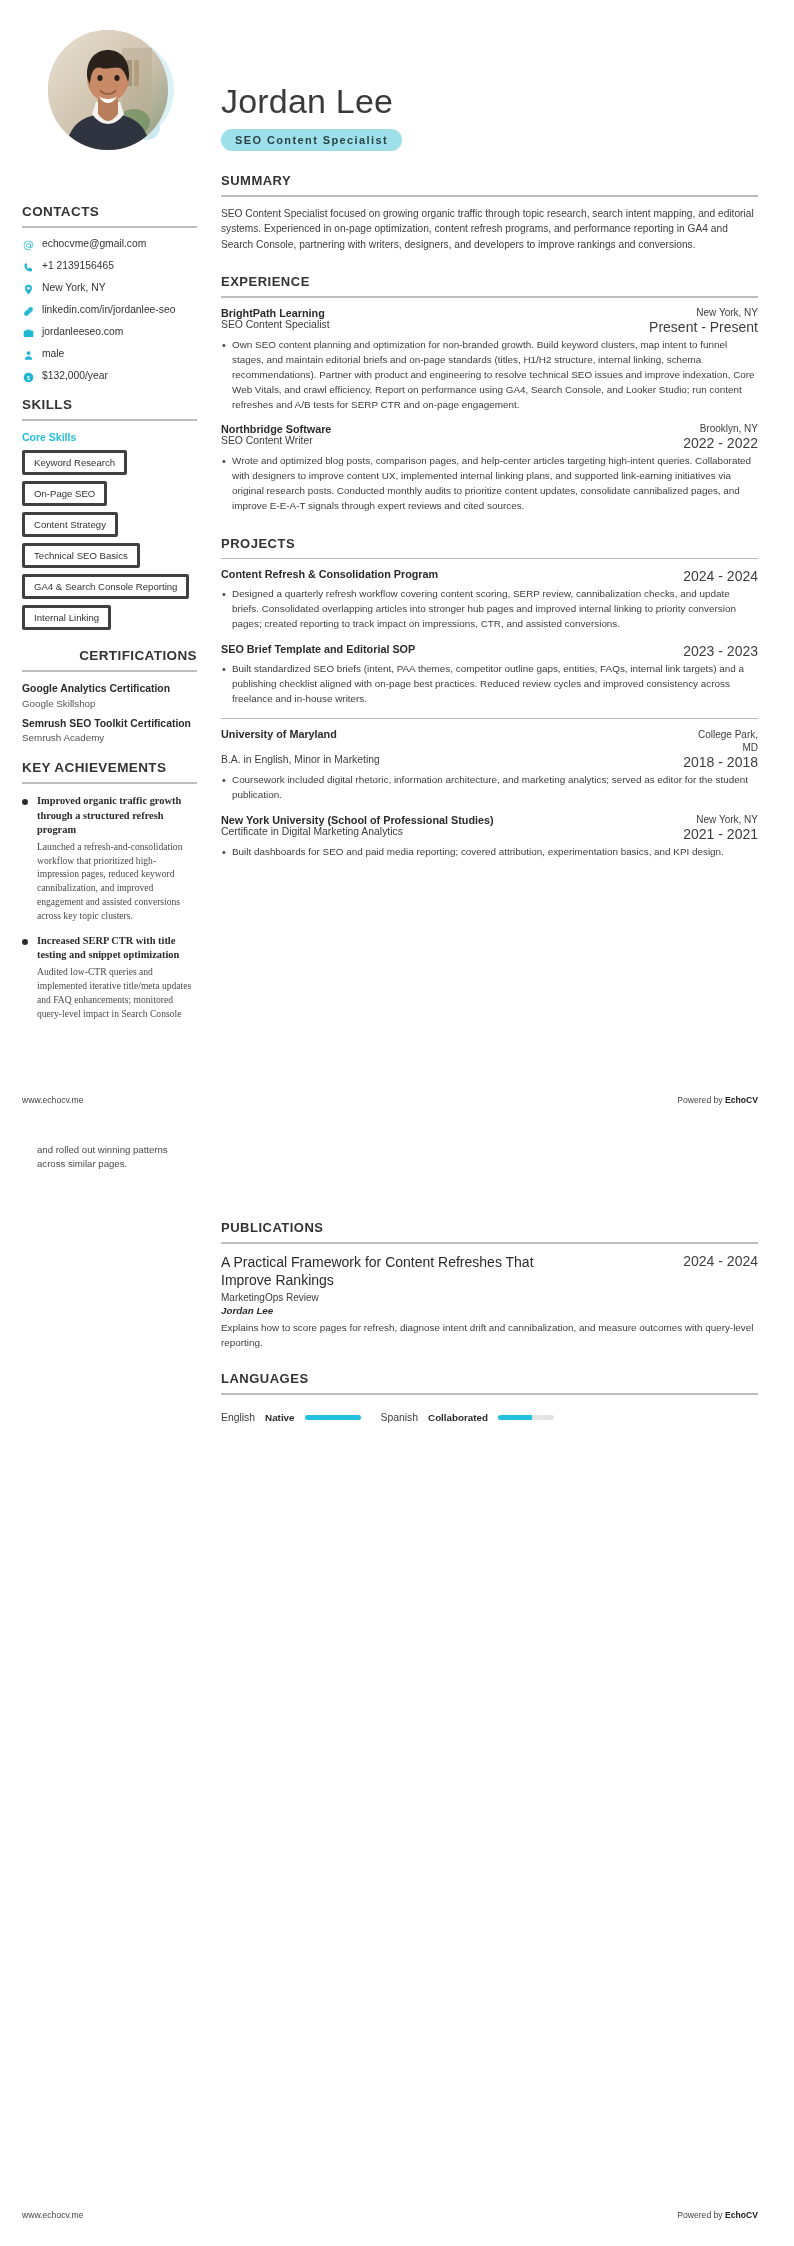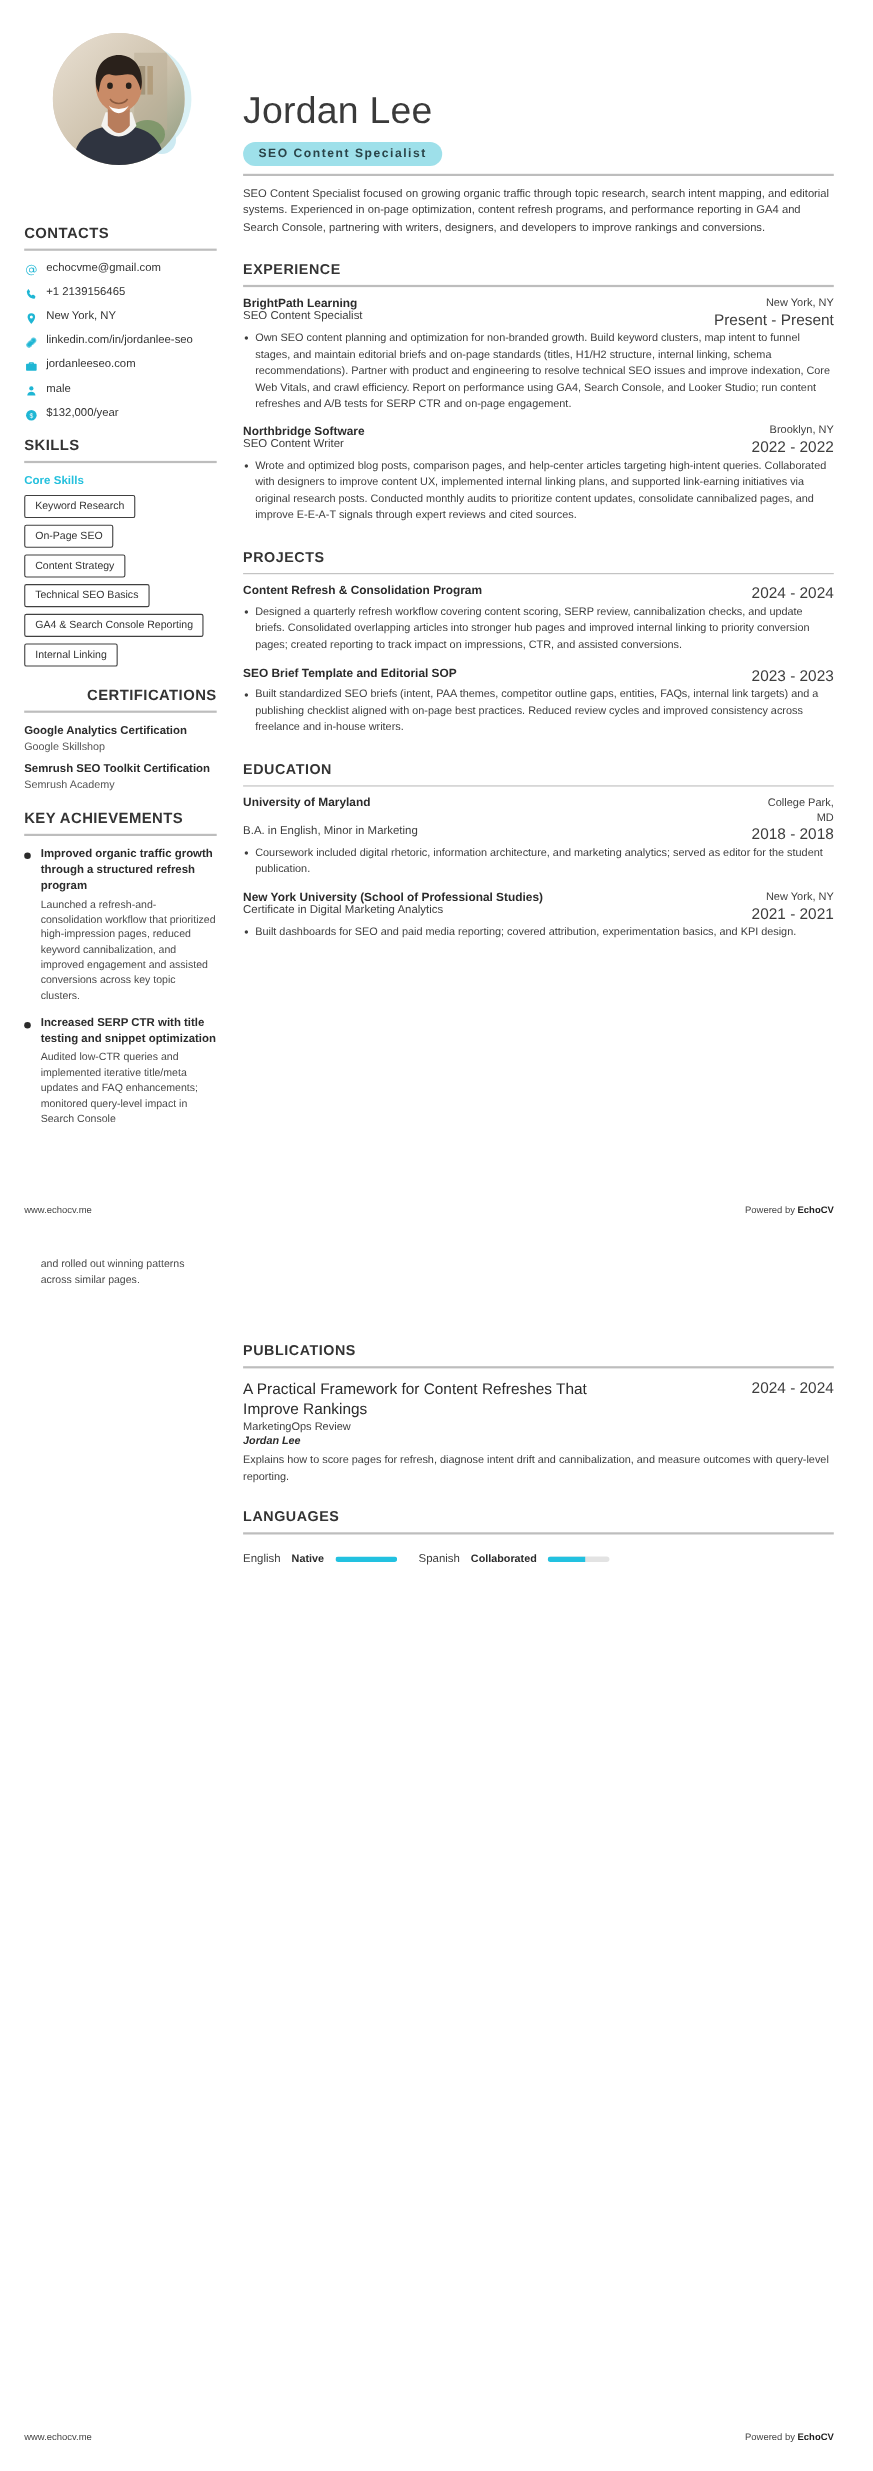--- a/index.html
+++ b/index.html
@@ -98,37 +98,38 @@
   .contact-item .ico svg { width: 11px; height: 11px; fill:#1fb6d4; }
 
   .subhead {
     font-size: 10.5px;
     font-weight: 700;
     color: #25c0dd;
     margin: 2px 0 7px 0;
   }
   .chips { display: flex; flex-wrap: wrap; gap: 6px; }
   .chip {
-    border: 1px solid #404040;
+    border: 3px solid #404040;
     border-radius: 2px;
     padding: 4px 9px;
     font-size: 9.6px;
     color: #333;
     white-space: nowrap;
     background: #fff;
   }
 
   .cert-item { margin-bottom: 7px; }
   .cert-name { font-size: 10.4px; font-weight: 700; color: #2b2b2b; line-height:1.3; }
   .cert-org { font-size: 9.8px; color: #555; line-height:1.35; margin-top:1px; }
 
   .ach {
     display: flex;
     gap: 9px;
     margin-bottom: 11px;
+    font-family: Liberation Serif, serif;
   }
   .ach .dot {
     flex: 0 0 6px;
     width: 6px; height: 6px;
     border-radius: 50%;
     background: #2b2b2b;
     margin-top: 5px;
   }
   .ach-title { font-size: 10.4px; font-weight: 700; line-height: 1.35; color:#2b2b2b; }
   .ach-desc { font-size: 9.6px; line-height: 1.45; color: #4a4a4a; margin-top: 3px; }
@@ -376,20 +377,21 @@
             <div class="ach-title">Increased SERP CTR with title testing and snippet optimization</div>
             <div class="ach-desc">Audited low-CTR queries and implemented iterative title/meta updates and FAQ enhancements; monitored query-level impact in Search Console</div>
           </div>
         </div>
       </aside>
 
       <main class="right">
         <h1 class="name">Jordan Lee</h1>
         <div><span class="title-badge">SEO Content Specialist</span></div>
 
+        <h2 class="sec">SUMMARY</h2>
         <div class="rule"></div>
         <p class="para">SEO Content Specialist focused on growing organic traffic through topic research, search intent mapping, and editorial systems. Experienced in on-page optimization, content refresh programs, and performance reporting in GA4 and Search Console, partnering with writers, designers, and developers to improve rankings and conversions.</p>
 
         <h2 class="sec">EXPERIENCE</h2>
         <div class="rule"></div>
 
         <div class="entry">
           <div class="entry-row">
             <span class="entry-org">BrightPath Learning</span>
             <span class="entry-loc">New York, NY</span>
@@ -433,21 +435,20 @@
         <div class="entry">
           <div class="entry-row">
             <span class="entry-org">SEO Brief Template and Editorial SOP</span>
             <span class="entry-date">2023 - 2023</span>
           </div>
           <ul class="bullets">
             <li>Built standardized SEO briefs (intent, PAA themes, competitor outline gaps, entities, FAQs, internal link targets) and a publishing checklist aligned with on-page best practices. Reduced review cycles and improved consistency across freelance and in-house writers.</li>
           </ul>
         </div>
 
-        <h2 class="sec">EDUCATION</h2>
         <div class="rule"></div>
 
         <div class="entry">
           <div class="entry-row">
             <span class="entry-org">University of Maryland</span>
             <span class="entry-loc wrap">College Park, MD</span>
           </div>
           <div class="entry-row">
             <span class="entry-role">B.A. in English, Minor in Marketing</span>
             <span class="entry-date">2018 - 2018</span>

